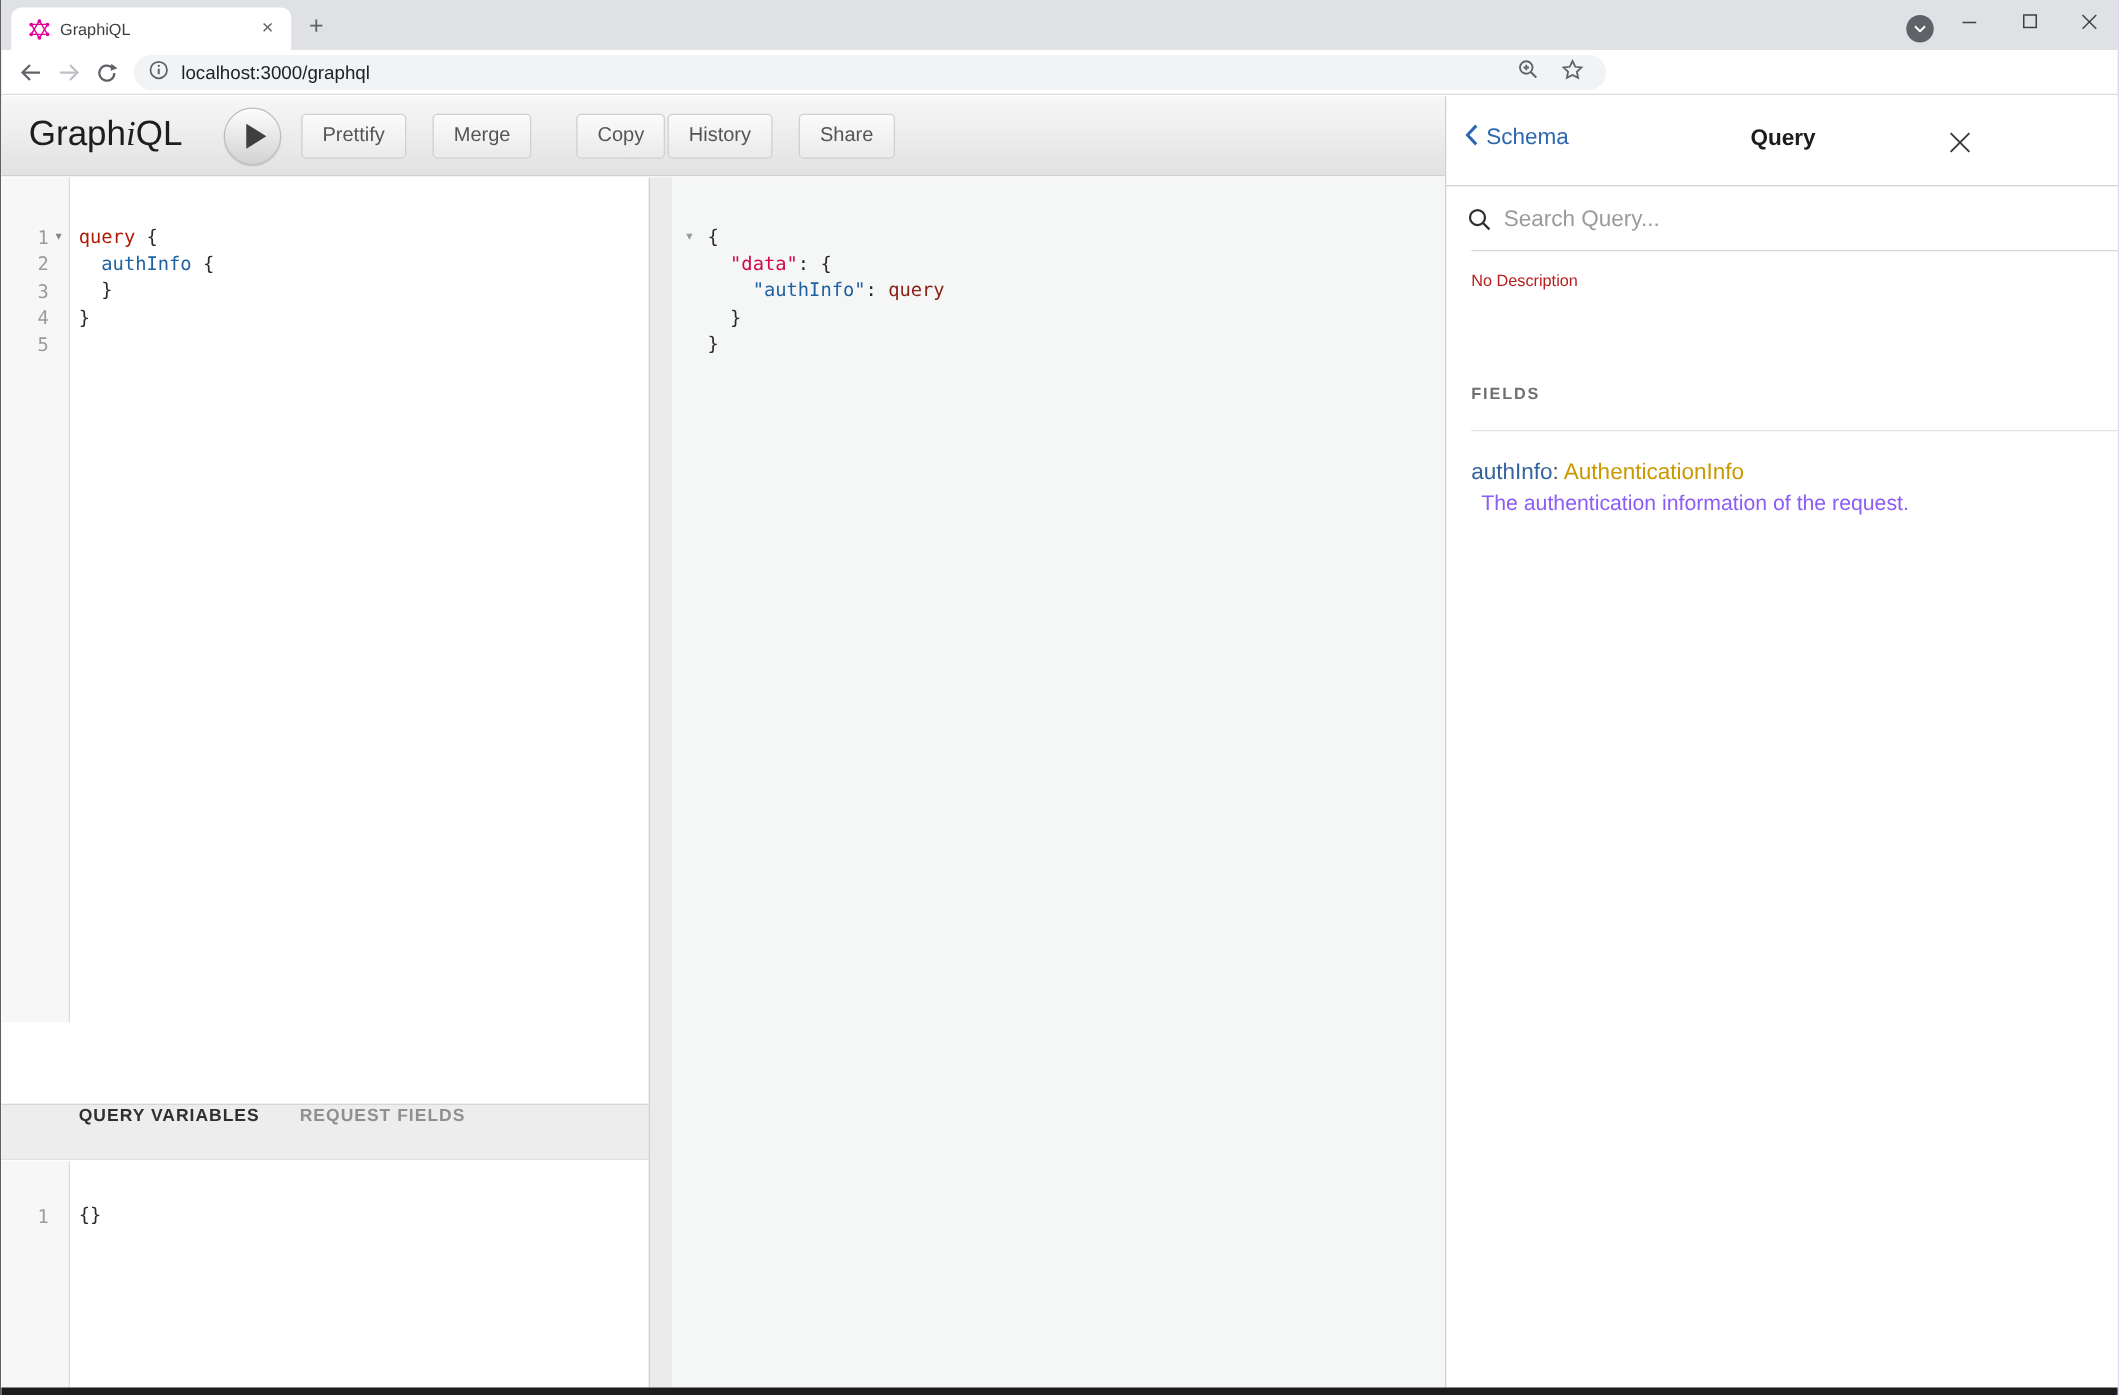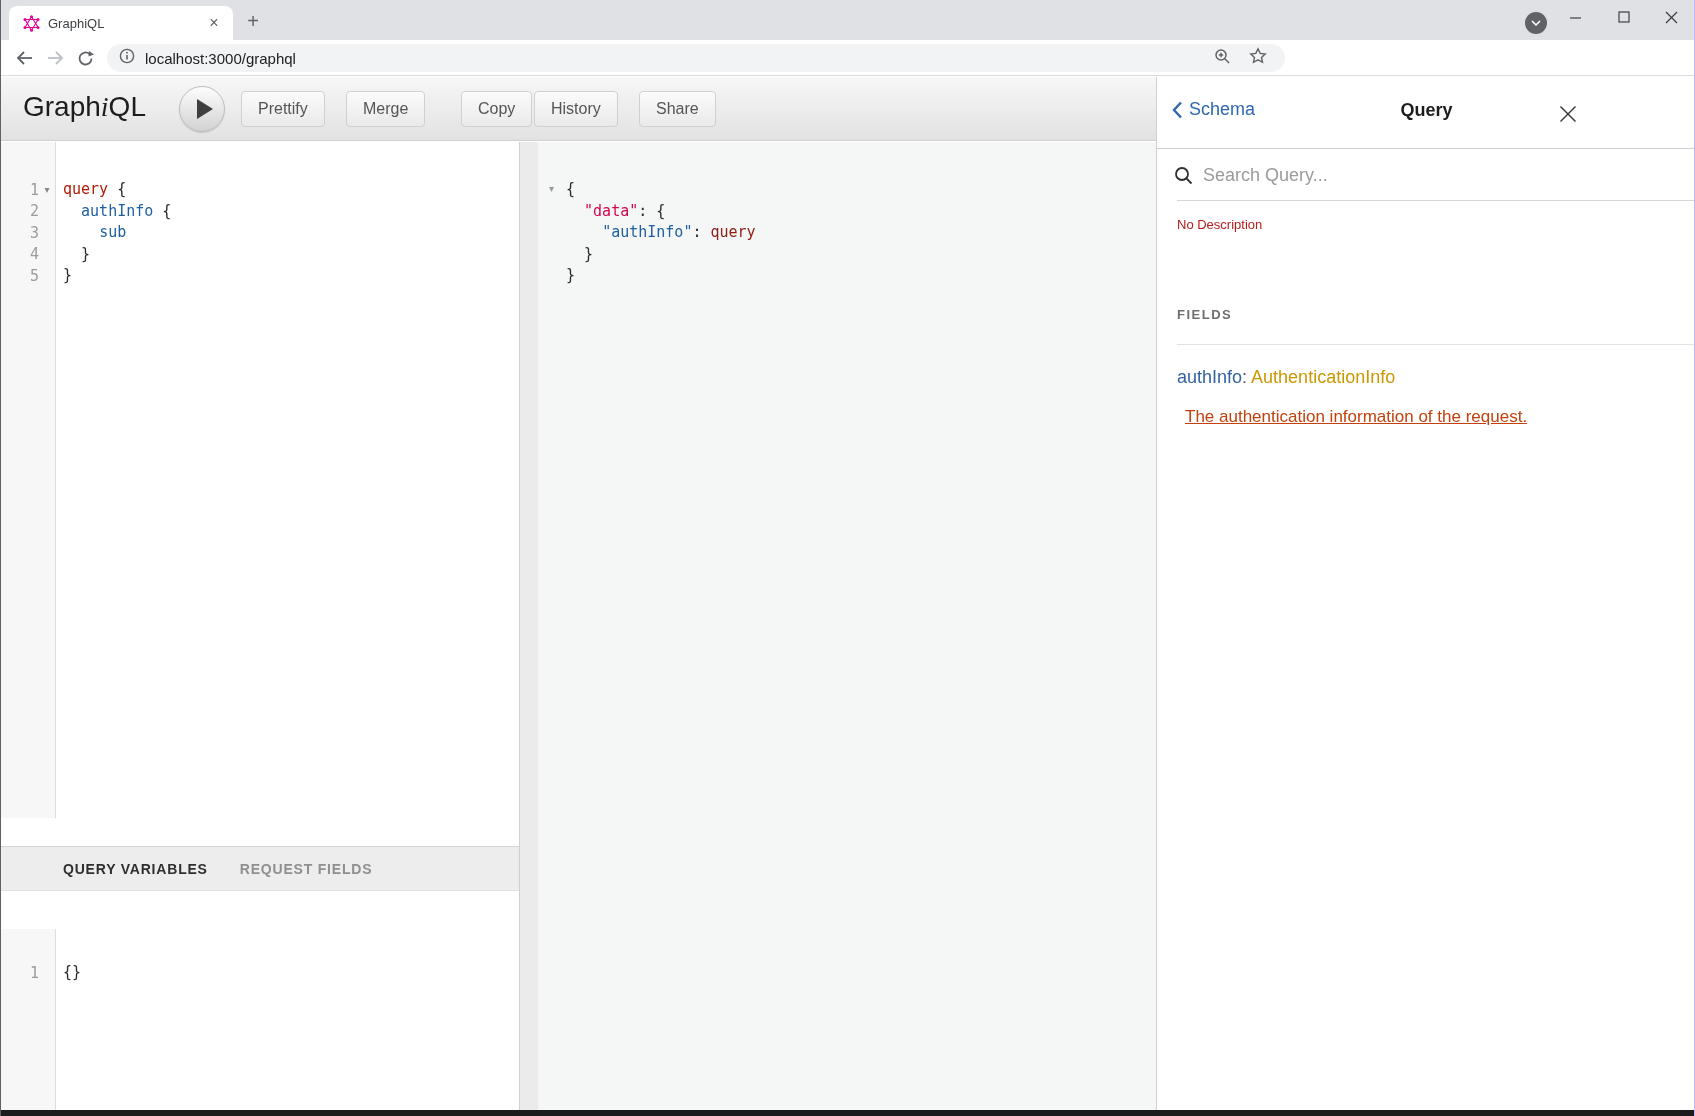--- a/index.html
+++ b/index.html
@@ -72,54 +72,54 @@
   .tok-p { color:#2a2a2a; }
 
   .divider { position:absolute; left:518px; top:65px; width:19px; bottom:0; background:#ebebeb;
              border-left:1px solid #d0d0d0; }
 
   .result-pane { position:absolute; left:537px; top:65px; width:618px; bottom:0; background:#f5f6f6;
                  padding-top:37px; padding-left:28px; }
   .result-fold { position:absolute; left:11px; top:41px; color:#999; font-size:10px; }
 
   
-  .var-tabs { position:absolute; left:0; top:704px; width:518px; height:45px; background:#ededed;
+  .var-tabs { position:absolute; left:0; top:741px; width:518px; height:45px; background:#ededed;
               border-top:1px solid #d6d6d6; border-bottom:1px solid #e0e0e0;
-              display:flex; align-items:center; gap:32px; padding-left:62px; }
+              display:flex; align-items:flex-start; gap:32px; padding-left:62px; }
   .var-tab { font-size:14px; font-weight:bold; letter-spacing:0.8px; }
   .var-tab.active { color:#2f2f2f; }
   .var-tab.inactive { color:#8f8f8f; }
   .var-editor { position:absolute; left:0; top:787px; width:518px; bottom:0; display:flex; background:#fff; }
   .var-editor .gutter, .var-editor .codearea { padding-top:33px; }
 
   
   .docpanel { position:absolute; left:1155px; top:0; width:540px; bottom:0; background:#fff;
               border-left:1px solid #d0d0d0; }
   .doc-header { position:absolute; left:0; top:0; width:100%; height:72px; border-bottom:1px solid #d0d0d0; }
-  .doc-back { position:absolute; left:15px; top:22px; display:flex; align-items:center; gap:6px;
+  .doc-back { position:absolute; left:15px; top:22px; display:flex; gap:6px;
               color:#2d67b0; font-size:18px; }
   .doc-title { position:absolute; left:0; width:100%; top:23px; text-align:center; font-size:18px;
                font-weight:bold; color:#1c1c1c; }
   .doc-close { position:absolute; left:398px; top:24px; width:26px; height:26px; display:flex;
                align-items:center; justify-content:center; }
   .doc-search { position:absolute; left:0; top:72px; width:100%; height:52px; display:flex;
                 align-items:center; padding-left:17px; }
   .doc-search-line { position:absolute; left:20px; right:0; bottom:0; border-bottom:1px solid #d6d6d6; }
   .doc-search input { border:none; outline:none; font-size:18px; color:#333; margin-left:10px; width:420px;
                       font-family:"Liberation Sans", sans-serif; background:transparent; }
   .doc-search input::placeholder { color:#9b9b9b; }
   .no-desc { position:absolute; left:20px; top:140px; font-size:13px; color:#b91c1c; }
   .fields-h { position:absolute; left:20px; top:230px; font-size:13px; font-weight:bold; color:#6f6f6f;
               letter-spacing:1.5px; }
   .fields-rule { position:absolute; left:20px; right:0; top:267px; border-bottom:1px solid #e3e3e3; }
   .field-row { position:absolute; left:20px; top:290px; font-size:18px; }
   .field-name { color:#33639f; }
   .field-sep { color:#555; }
   .field-type { color:#ca9800; }
-  .field-desc { position:absolute; left:28px; top:330px; font-size:17px; color:#c2410c;text-decoration:underline; }
+  .field-desc { position:absolute; left:28px; top:316px; font-size:17px; color:#8b5cf6; }
 
   .bottom-strip { position:absolute; left:0; top:1110px; width:1695px; height:6px; background:#1c1c1c; }
 </style>
 </head>
 <body>
 
 <div id="app">
 
   <div class="tabstrip">
     <div class="tab">
@@ -300,21 +300,20 @@
               <span class="fold"></span>
             </div>
             <div class="gutter-row">
               <span class="lnum">5</span>
               <span class="fold"></span>
             </div>
           </div>
         <div class="codearea">
             <div class="code-line"><span class="tok-kw">query</span><span class="tok-p"> {</span></div>
             <div class="code-line"><span class="tok-p">  </span><span class="tok-prop">authInfo</span><span class="tok-p"> {</span></div>
-            <div class="code-line"><span class="tok-p">    </span><span class="tok-prop">sub</span></div>
             <div class="code-line"><span class="tok-p">  }</span></div>
             <div class="code-line"><span class="tok-p">}</span></div>
           </div>
       </div>
 
       <div class="var-tabs">
         <span class="var-tab active">QUERY VARIABLES</span>
         <span class="var-tab inactive">REQUEST FIELDS</span>
       </div>
 

